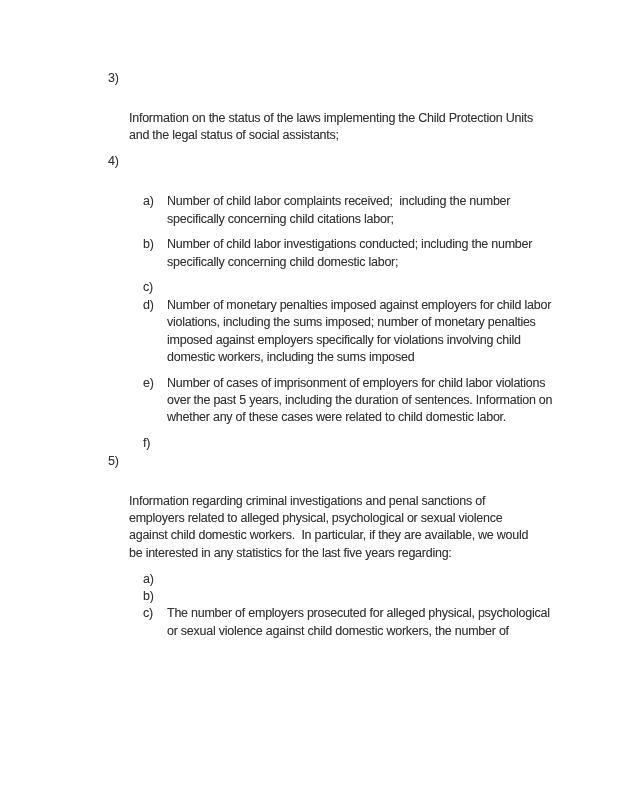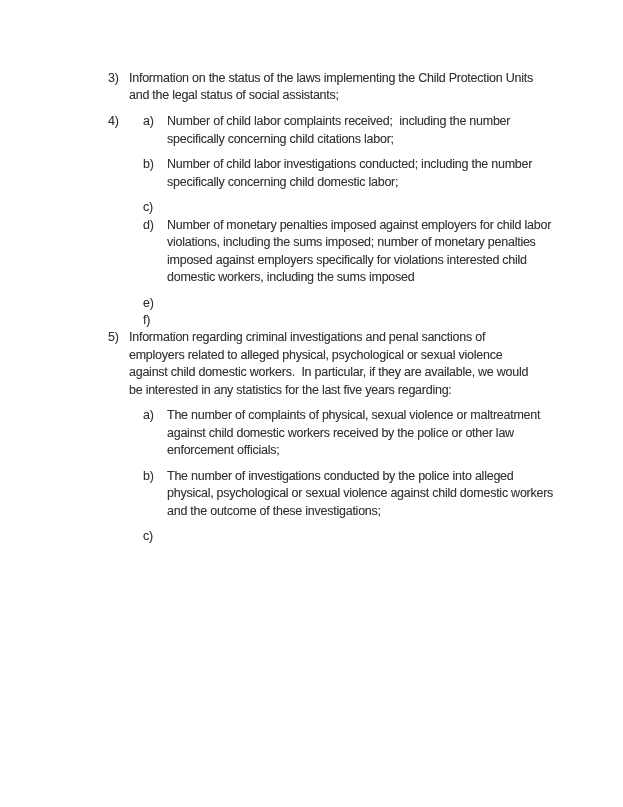--- a/index.html
+++ b/index.html
@@ -40,20 +40,21 @@
   .submarker {
     flex: 0 0 24px;
     width: 24px;
   }
   li.sub {
     margin-left: 14px;
   }
   .body {
     flex: 1 1 auto;
     min-width: 0;
+    margin-top: 40px;
   }
   p.text {
     margin: 0 0 8.3px 0;
     white-space: pre-wrap;
     flex: 1 1 auto;
   }
 </style>
 </head>
 <body style="--page-bg: #ffffff; --text-color: #333333;">
 
@@ -85,57 +86,56 @@
   </li>
 
   <li class="item sub">
     <span class="marker submarker">c)</span>
   </li>
 
   <li class="item sub">
     <span class="marker submarker">d)</span>
     <p class="text">Number of monetary penalties imposed against employers for child labor
 violations, including the sums imposed; number of monetary penalties
-imposed against employers specifically for violations interested child
+imposed against employers specifically for violations involving child
 domestic workers, including the sums imposed</p>
   </li>
 
   <li class="item sub">
     <span class="marker submarker">e)</span>
+    <p class="text">Number of cases of imprisonment of employers for child labor violations
+over the past 5 years, including the duration of sentences. Information on
+whether any of these cases were related to child domestic labor.</p>
   </li>
 
   <li class="item sub">
     <span class="marker submarker">f)</span>
   </li>
 </ol>
     </div>
   </li>
 
   <li class="item">
     <span class="marker">5)</span>
     <div class="body">
       <p class="text">Information regarding criminal investigations and penal sanctions of
 employers related to alleged physical, psychological or sexual violence
 against child domestic workers.  In particular, if they are available, we would
 be interested in any statistics for the last five years regarding:</p>
       <ol class="sublist">
   <li class="item sub">
     <span class="marker submarker">a)</span>
-    <p class="text">The number of complaints of physical, sexual violence or maltreatment
-against child domestic workers received by the police or other law
-enforcement officials;</p>
   </li>
 
   <li class="item sub">
     <span class="marker submarker">b)</span>
-    <p class="text">The number of investigations conducted by the police into alleged
-physical, psychological or sexual violence against child domestic workers
-and the outcome of these investigations;</p>
   </li>
 
   <li class="item sub">
     <span class="marker submarker">c)</span>
+    <p class="text">The number of employers prosecuted for alleged physical, psychological
+or sexual violence against child domestic workers, the number of</p>
   </li>
 </ol>
     </div>
   </li>
 </ol>
 </div>
 
 </body></html>

